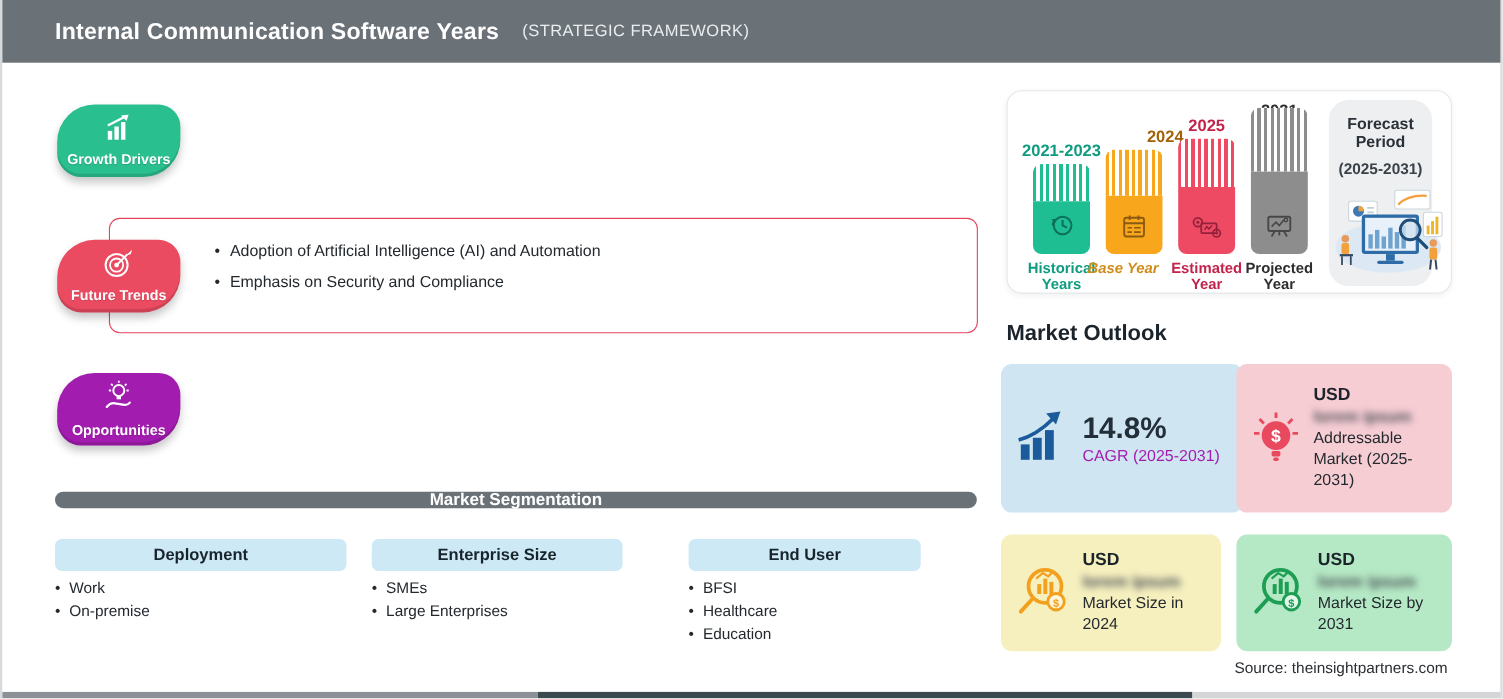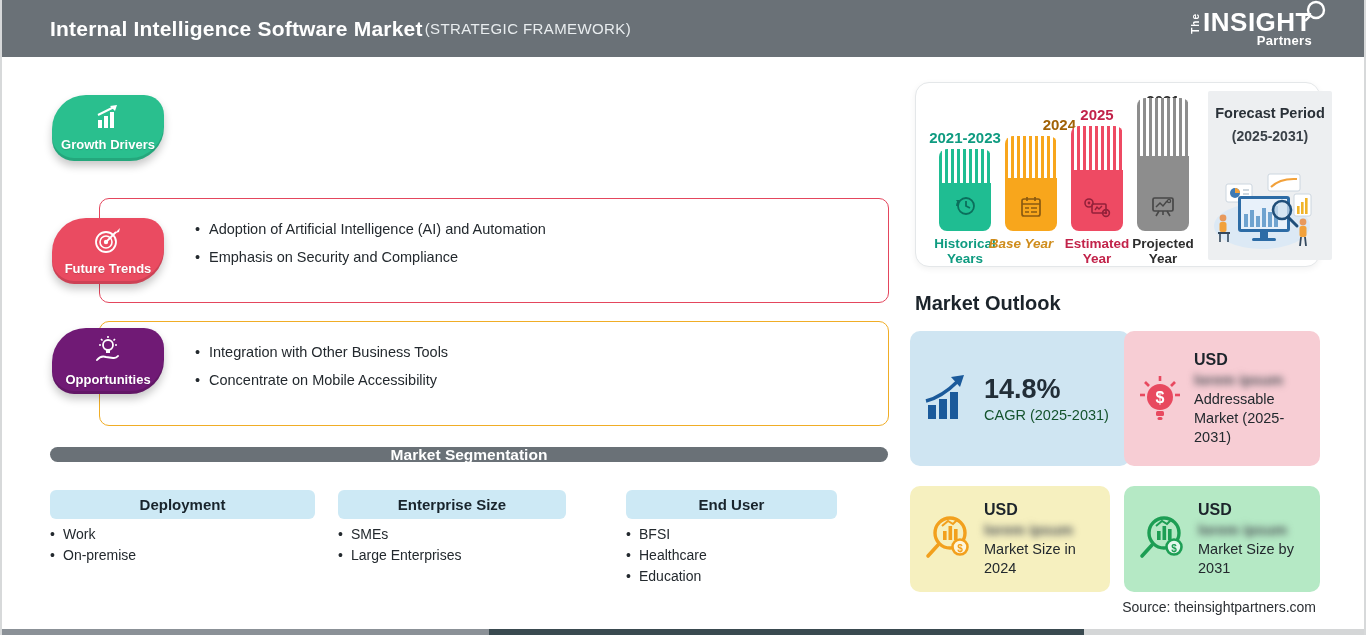--- a/index.html
+++ b/index.html
@@ -10,21 +10,21 @@
     background: #ffffff; overflow: hidden;
     border-left: 2px solid #d7d9da; border-right: 2px solid #d7d9da;
   }
 
   
   .header {
     position: absolute; left:0; top:0; width:1366px; height:57px;
     background:#6a7177; display:flex; align-items:center;
   }
   .header-title { margin-left:48px; color:#ffffff; font-size:21px; font-weight:bold; letter-spacing:.2px; }
-  .header-subtitle { color:#e9edef; font-size:15px; font-weight:400; margin-left:2px; letter-spacing:.4px; }
+  .header-subtitle { color:#e9edef; font-size:15px; font-weight:400; margin-left:21px; letter-spacing:.4px; }
   .logo { position:absolute; right:56px; top:9px; color:#fff; display:flex; align-items:flex-start; }
   .logo-the { writing-mode: vertical-rl; transform: rotate(180deg); font-size:10px; font-weight:bold; letter-spacing:1px; margin-top:4px; margin-right:2px; line-height:1; }
   .logo-block { position:relative; }
   .logo-main { font-size:26px; font-weight:bold; letter-spacing:.5px; line-height:1; }
   .logo-partners { font-size:13px; font-weight:bold; text-align:right; margin-top:-2px; letter-spacing:.3px; }
   .logo-circle { position:absolute; right:-16px; top:-9px; }
 
   
   .fw-box {
     position:absolute; left:97px; width:790px; height:105px;
@@ -40,21 +40,21 @@
 
   .badge {
     position:absolute; left:50px; width:112px; height:66px;
     border-radius:34px 20px 34px 22px;
     display:flex; flex-direction:column; align-items:center; justify-content:center;
     box-shadow: 0 5px 8px rgba(0,0,0,.22), inset 0 -3px 0 rgba(0,0,0,.12);
     z-index:3;
   }
   .badge.green  { top:95px;  background:#2abf8e; }
   .badge.red    { top:218px; background:#ea4b61; }
-  .badge.orange { top:328px; background:#701a75; }
+  .badge.orange { top:339px; background:#a21caf; }
   .badge-label { color:#fff; font-size:13px; font-weight:bold; margin-top:2px; text-shadow:0 1px 1px rgba(0,0,0,.15); }
 
   
   .seg-title-bar {
     position:absolute; left:48px; top:447px; width:838px; height:15px;
     background:#6a7177; border-radius:8px; color:#fff;
     display:flex; align-items:center; justify-content:center;
     font-size:15.5px; font-weight:bold;
   }
   .seg-col-header {
@@ -77,70 +77,57 @@
     position:absolute; left:913px; top:82px; width:405px; height:185px;
     background:#ffffff; border:1px solid #e4e7e9; border-radius:14px;
     box-shadow:0 2px 6px rgba(0,0,0,.06);
   }
   .tb-bar { position:absolute; width:52px; border-radius:8px; overflow:hidden; display:flex; flex-direction:column; bottom:0; }
   .tb-stripes { background:repeating-linear-gradient(90deg, var(--c) 0 3px, #ffffff 3px 6px); }
   .tb-solid { flex:1; background:var(--c); display:flex; align-items:flex-end; justify-content:center; padding-bottom:8px; }
   .tb-year { position:absolute; width:90px; text-align:center; font-size:15px; font-weight:bold; }
   .tb-caption { position:absolute; width:80px; text-align:center; font-size:13.5px; font-weight:bold; line-height:15px; }
   .forecast-box {
-    position:absolute; left:292px; top:8px; width:124px; height:169px;
-    background:#edeff1; border-radius:2px; text-align:center; padding-top:14px;
+    position:absolute; left:292px; top:8px; width:94px; height:169px;
+    background:#edeff1; border-radius:18px; text-align:center; padding-top:14px;
   }
   .forecast-title { font-size:14.5px; font-weight:bold; color:#2a3138; line-height:17px; }
   .forecast-range { font-size:14px; font-weight:bold; color:#3a4148; margin-top:6px; }
   .forecast-illustration { position:absolute; bottom:6px; left:2px; }
 
   
   .outlook-title { position:absolute; left:913px; top:292px; font-size:20px; font-weight:bold; color:#1c242b; }
   .ocard { position:absolute; border-radius:10px; display:flex; align-items:center; padding:10px 12px; }
   .ocard.blue   { left:908px;  top:331px; width:220px; height:135px; background:#cfe5f2; }
   .ocard.pink   { left:1122px; top:331px; width:196px; height:135px; background:#f7cdd4; }
   .ocard.yellow { left:908px;  top:486px; width:200px; height:106px; background:#f6f0bf; }
   .ocard.green2 { left:1122px; top:486px; width:196px; height:106px; background:#b5e9c5; }
   .ocard-icon { flex:0 0 auto; margin-right:10px; }
   .ocard-main { flex:1; }
   .cagr-value { font-size:27px; font-weight:bold; color:#222e38; line-height:30px; }
-  .cagr-label { font-size:14.5px; color:#14532d; margin-top:3px; }
+  .cagr-label { font-size:14.5px; color:#a21caf; margin-top:3px; }
   .usd-label { font-size:16px; font-weight:bold; color:#1c242b; }
   .blurred-text { display:inline-block; font-size:15px; font-weight:bold; color:#4a4f55; filter:blur(3.5px); margin:2px 0; }
   .ocard-desc { font-size:14.5px; color:#23292e; line-height:19px; max-width:122px; }
   .source-line { position:absolute; right:48px; top:599px; font-size:14px; color:#2b2f33; }
 
   
   .bottom-bar { position:absolute; bottom:0; height:6px; }
   .bottom-bar.seg-a { left:0; width:487px; background:#8b9197; }
   .bottom-bar.seg-b { left:487px; width:595px; background:#3a4a50; }
   .bottom-bar.seg-c { left:1082px; width:284px; background:#d4d6d7; }
 </style>
 </head>
 <body>
 
 <div class="page">
 
   <div class="header">
-    <span class="header-title">Internal Intelligence Software Market</span>
+    <span class="header-title">Internal Communication Software Years</span>
     <span class="header-subtitle">(STRATEGIC FRAMEWORK)</span>
-    <div class="logo">
-      <span class="logo-the">The</span>
-      <span class="logo-block">
-        <span class="logo-main">INSIGHT</span>
-        <span class="logo-circle">
-          <svg width="26" height="26" viewBox="0 0 26 26">
-              <circle cx="14" cy="10" r="8" fill="none" stroke="#ffffff" stroke-width="2.4"></circle>
-              <line x1="8" y1="16" x2="3" y2="21" stroke="#ffffff" stroke-width="2.4"></line>
-            </svg>
-        </span>
-        <div class="logo-partners">Partners</div>
-      </span>
-    </div>
   </div>
 
   <div class="badge green">
     <span>
       <svg width="36" height="26" viewBox="0 0 36 26">
         <rect x="8" y="15" width="4" height="8" fill="#fff"></rect>
         <rect x="14" y="11" width="4" height="12" fill="#fff"></rect>
         <rect x="20" y="7" width="4" height="16" fill="#fff"></rect>
         <path d="M8 10 Q16 6 24 2" fill="none" stroke="#fff" stroke-width="2"></path>
         <path d="M20 1 L27 0 L25 6 Z" fill="#fff"></path>
@@ -161,26 +148,20 @@
         <circle cx="13" cy="15" r="10" fill="none" stroke="#fff" stroke-width="1.8"></circle>
         <circle cx="13" cy="15" r="6" fill="none" stroke="#fff" stroke-width="1.6"></circle>
         <circle cx="13" cy="15" r="2.2" fill="#fff"></circle>
         <line x1="13" y1="15" x2="23" y2="5" stroke="#fff" stroke-width="1.8"></line>
         <path d="M23 5 L27 1 L26 5 L23 6 Z" fill="#fff"></path>
       </svg>
     </span>
     <span class="badge-label">Future Trends</span>
   </div>
 
-  <div class="fw-box orange">
-    <ul class="fw-bullets">
-      <li>Integration with Other Business Tools</li>
-      <li>Concentrate on Mobile Accessibility</li>
-    </ul>
-  </div>
   <div class="badge orange">
     <span>
       <svg width="30" height="30" viewBox="0 0 30 30">
         <circle cx="15" cy="9" r="5" fill="none" stroke="#fff" stroke-width="1.8"></circle>
         <rect x="13" y="14" width="4" height="3" fill="#fff"></rect>
         <line x1="15" y1="0" x2="15" y2="2" stroke="#fff" stroke-width="1.6"></line>
         <line x1="8" y1="3" x2="9.5" y2="4.5" stroke="#fff" stroke-width="1.6"></line>
         <line x1="22" y1="3" x2="20.5" y2="4.5" stroke="#fff" stroke-width="1.6"></line>
         <line x1="6" y1="9" x2="8" y2="9" stroke="#fff" stroke-width="1.6"></line>
         <line x1="22" y1="9" x2="24" y2="9" stroke="#fff" stroke-width="1.6"></line>

